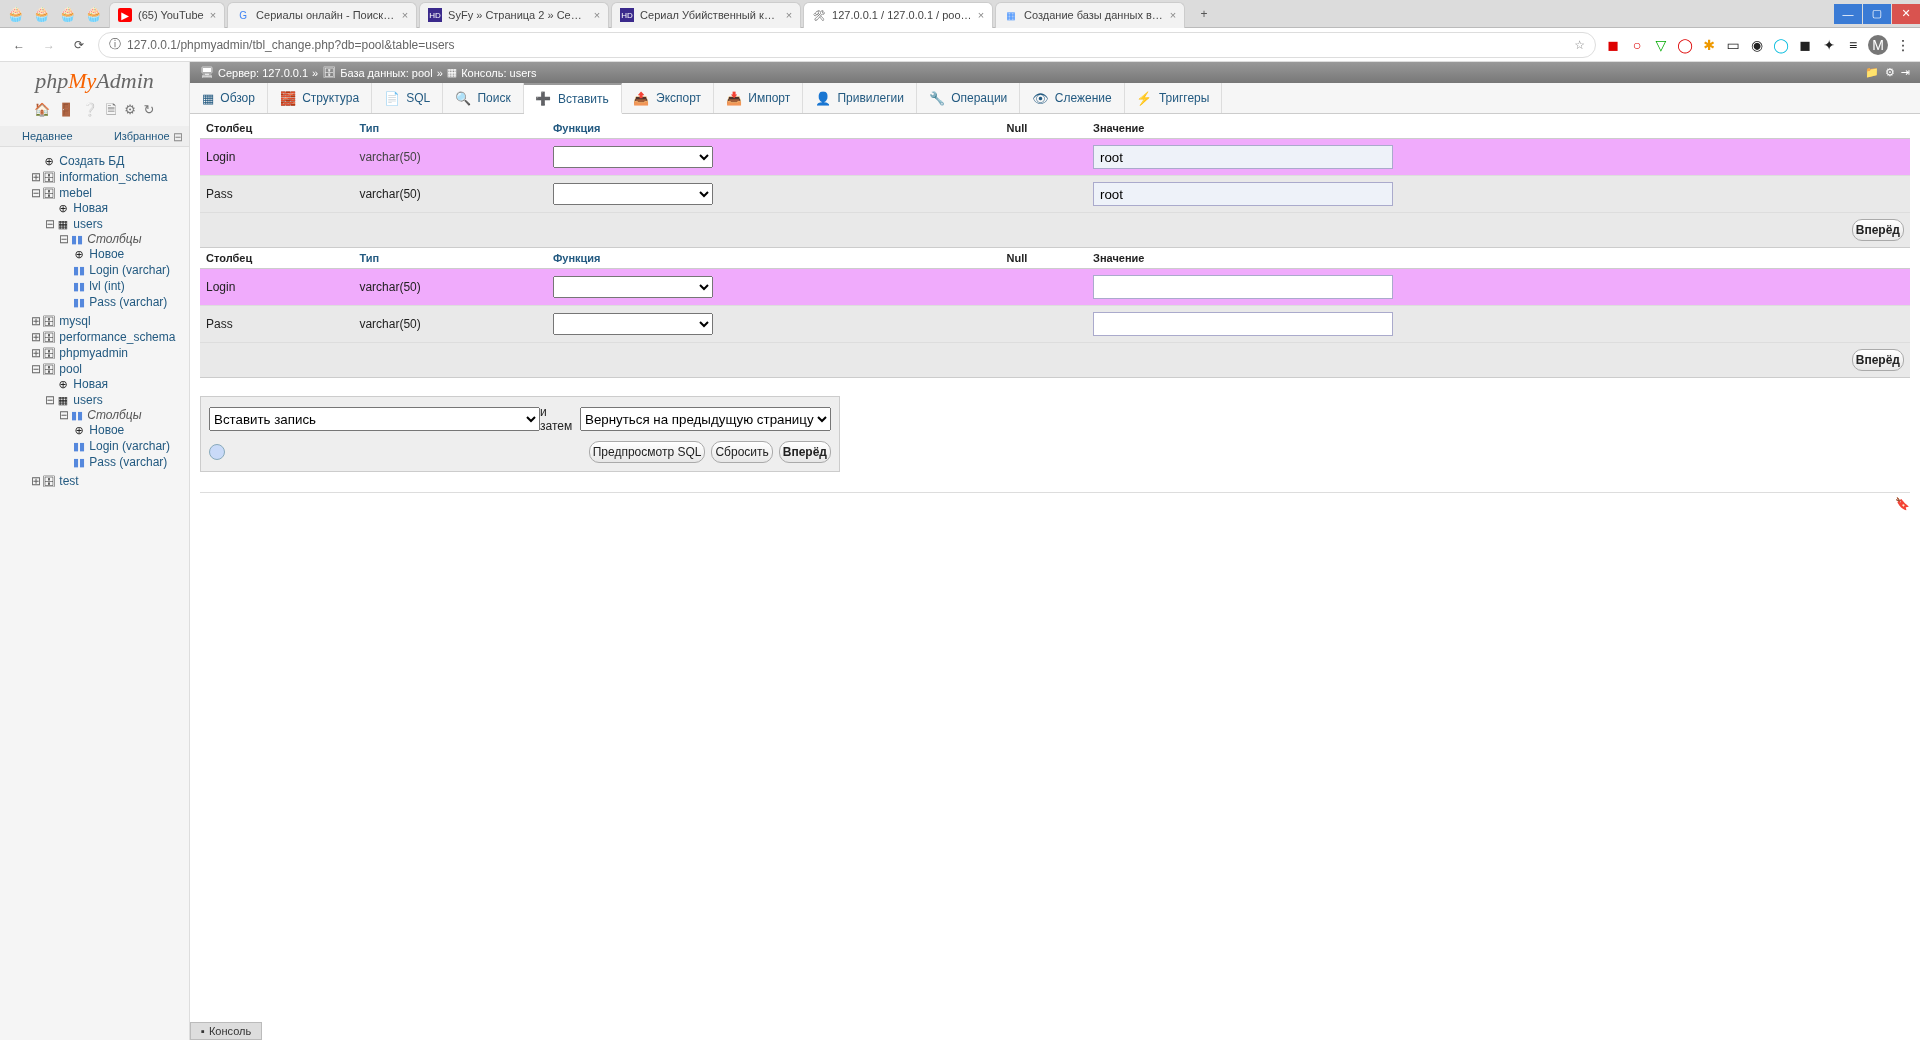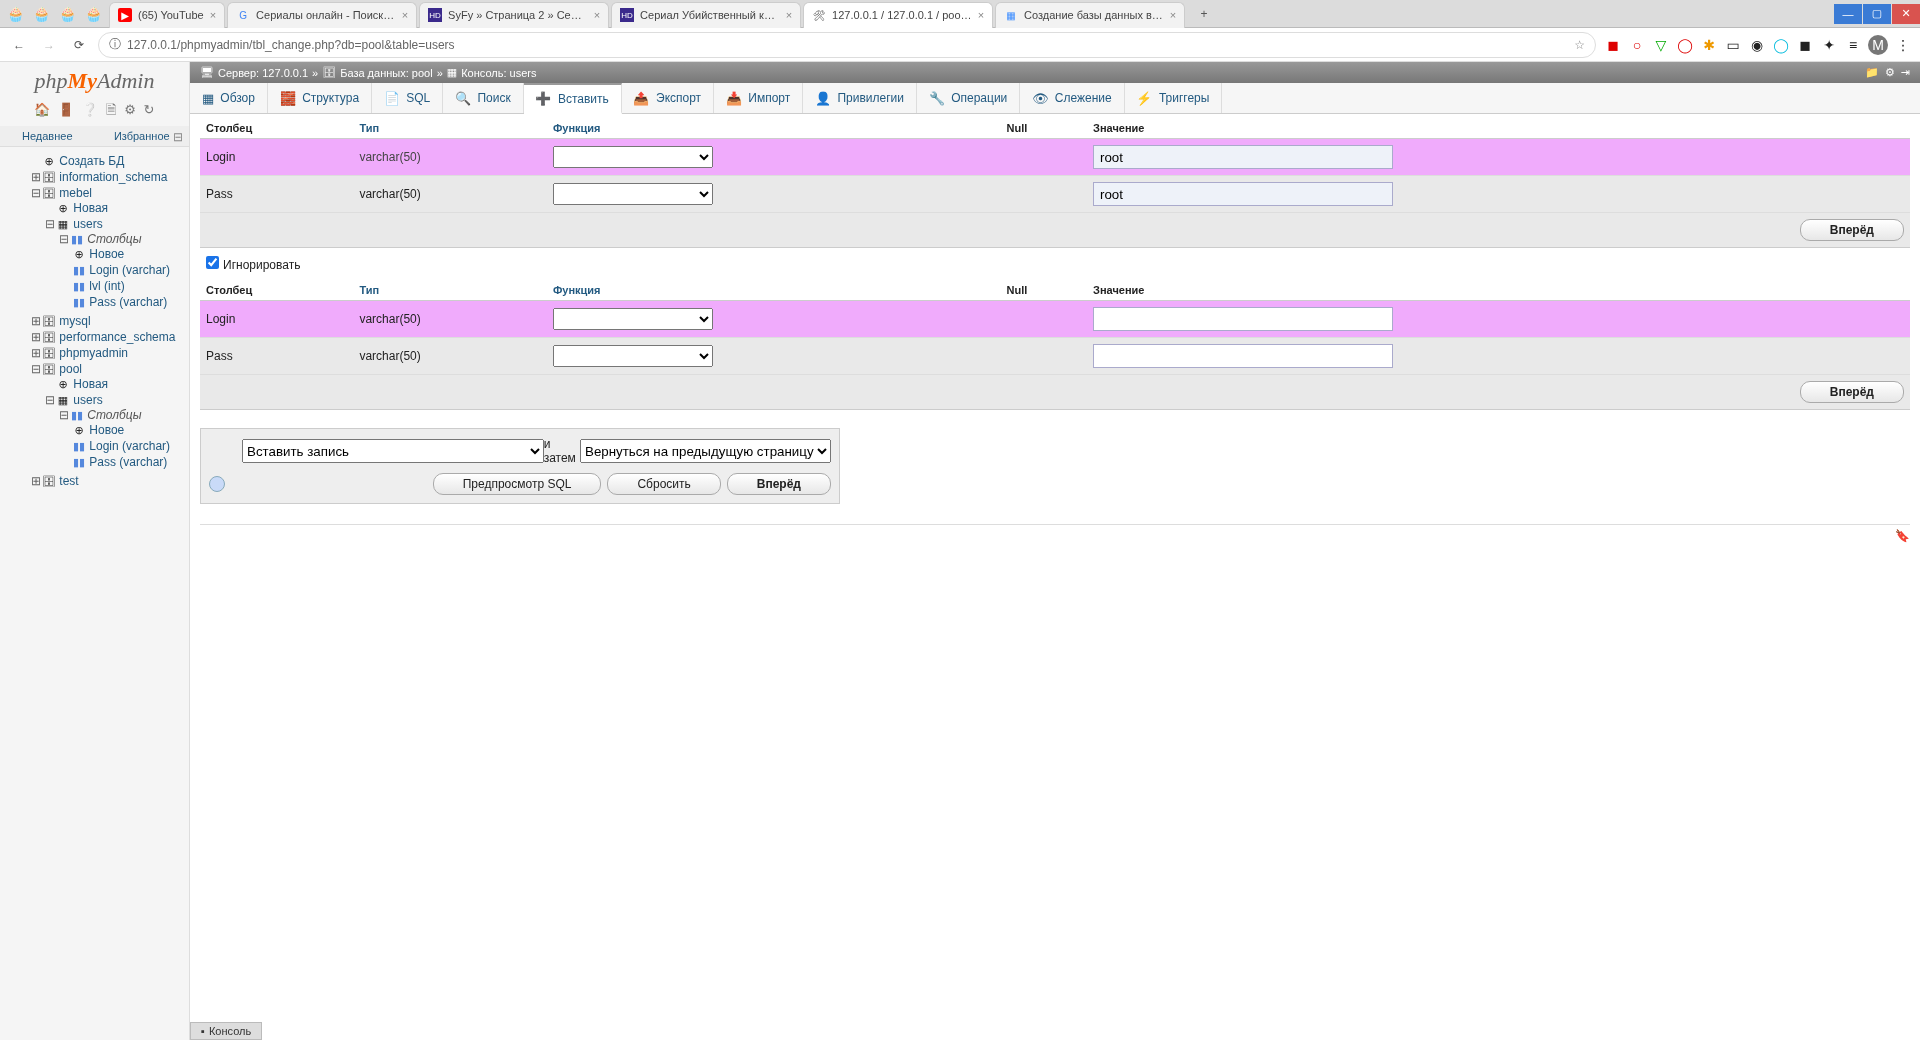--- a/index.html
+++ b/index.html
@@ -21,21 +21,21 @@
 .addr-bar { display:flex; align-items:center; height:34px; background:#fff; border-bottom:1px solid #ddd; padding:0 8px; gap:8px;}
 .addr-bar .nav-btn { width:22px; height:22px; display:flex;align-items:center;justify-content:center; color:#555; cursor:pointer; }
 .addr-bar .url { flex:1; display:flex;align-items:center; height:26px; border:1px solid #ddd; border-radius:13px; padding:0 10px; color:#666; font-size:12px; }
 .addr-bar .ext-icons { display:flex; align-items:center; gap:6px; }
 .addr-bar .ext-icons span { width:18px; height:18px; display:inline-flex;align-items:center;justify-content:center; font-size:14px; }
 
 
 .pma-wrap { display:flex; height:calc(100vh - 62px); overflow:hidden;}
 .pma-nav { width:190px; background:#f5f5f5; border-right:1px solid #ddd; display:flex; flex-direction:column;}
 .pma-logo { text-align:center; padding:6px 0 2px; font-family: Georgia, serif; font-size:22px; font-style:italic; }
-.pma-logo .p1{color:#666;} .pma-logo .p2{color:#f76200; font-weight:bold;} .pma-logo .p3{color:#666;}
+.pma-logo .p1{color:#666;} .pma-logo .p2{color:#f76200; font-weight:normal;} .pma-logo .p3{color:#666;}
 .nav-icons { text-align:center; padding:4px 0; color:#777; font-size:13px; }
 .nav-icons span{ margin:0 2px; cursor:pointer;}
 .nav-tabs { display:flex; border-bottom:1px solid #ddd; background:#eee; position:relative;}
 .nav-tabs a { flex:1; text-align:center; padding:4px 0; font-size:11px; color:#235a81; cursor:pointer;}
 .nav-tabs .link-ic { position:absolute; right:6px; top:4px; color:#888;}
 .tree { padding:6px 16px; overflow:auto; flex:1;}
 .tree ul { list-style:none; padding-left:14px;}
 .tree li { padding:1px 0; white-space:nowrap;}
 .tree .exp { display:inline-block; width:12px; text-align:center; color:#666; cursor:pointer;}
 .tree .ic { display:inline-block; width:14px; text-align:center; font-size:11px; }
@@ -56,28 +56,28 @@
 .content { padding:4px 10px 20px;}
 table.ins { width:100%; border-collapse:collapse; }
 table.ins th { text-align:left; font-weight:bold; color:#235a81; font-size:11px; padding:4px 6px; border-bottom:1px solid #ccc; background:#fff;}
 table.ins th.black{ color:#222;}
 table.ins td { padding:6px; background:#f0abfc; border-bottom:1px solid #ddd; vertical-align:middle; font-size:12px;}
 table.ins tr.alt td { background:#e9e9e9;}
 table.ins select.func { width:160px; height:22px;}
 table.ins input.val { width:300px; height:24px; padding:0 6px; border:1px solid #aac; background:#eef2f9;}
 table.ins input.val.empty { background:#fff;}
 .go-row { background:#e9e9e9; padding:6px; text-align:right; border-bottom:1px solid #ccc;}
-.btn { display:inline-block; padding:3px 29px; border:1px solid #aaa; border-radius:10px; background:linear-gradient(#fff,#e7e7e7); cursor:pointer; font-size:12px;}
+.btn { display:inline-block; padding:3px 3px; border:1px solid #aaa; border-radius:10px; background:linear-gradient(#fff,#e7e7e7); cursor:pointer; font-size:12px;}
 .btn.primary{ font-weight:bold;}
 
 .ignore-row { padding:8px 6px;}
 .ignore-row input{margin-right:4px; accent-color:#1a73e8;}
 
 .action-box { background:#eee; border:1px solid #ccc; padding:8px; margin-top:18px; display:flex; flex-direction:column; gap:8px;}
-.action-box .row1 { display:flex; align-items:center; margin-left:33px;}
+.action-box .row1 { display:flex; align-items:center; }
 .action-box select{ height:24px;}
 .action-box .row2 { display:flex; align-items:center; gap:6px; justify-content:flex-start; padding-left:0;}
 .action-box .round{ width:16px;height:16px;border-radius:50%; background:#c9daf8; border:1px solid #8ab; display:inline-block;}
 
 .continue { margin-top:12px; display:flex; align-items:center; gap:6px;}
 .continue input{ width:36px; height:22px; text-align:center; border:1px solid #bbb;}
 
 .console-bar { position:fixed; bottom:0; left:190px; background:#ddd; border:1px solid #bbb; padding:2px 10px; font-size:11px; color:#333; display:flex; align-items:center; gap:4px;} 
 </style>
 </head>
@@ -305,23 +305,20 @@
           <td><select class="func"><option></option></select></td>
           <td></td>
           <td><input class="val" value="root" style=""></td>
         </tr>
       </tbody>
         </table>
       <div class="go-row">
         <span class="btn primary">Вперёд</span>
       </div>
 
-      <div class="ignore-row">
-        <label><input type="checkbox" checked="" style=""><span>Игнорировать</span></label>
-      </div>
 
       <table class="ins">
         <tbody>
             <tr>
           <th class="black">Столбец</th>
           <th>Тип</th>
           <th>Функция</th>
           <th class="black">Null</th>
           <th class="black">Значение</th>
         </tr>

